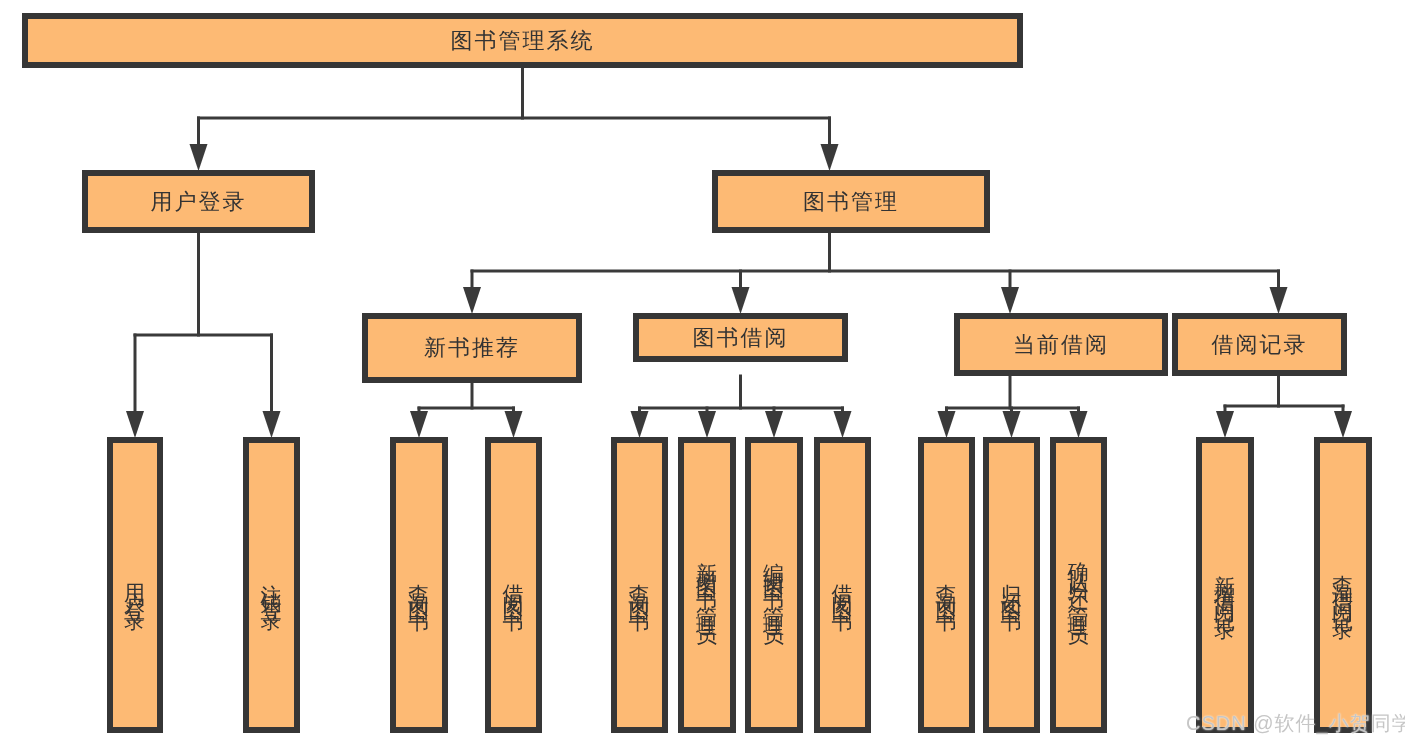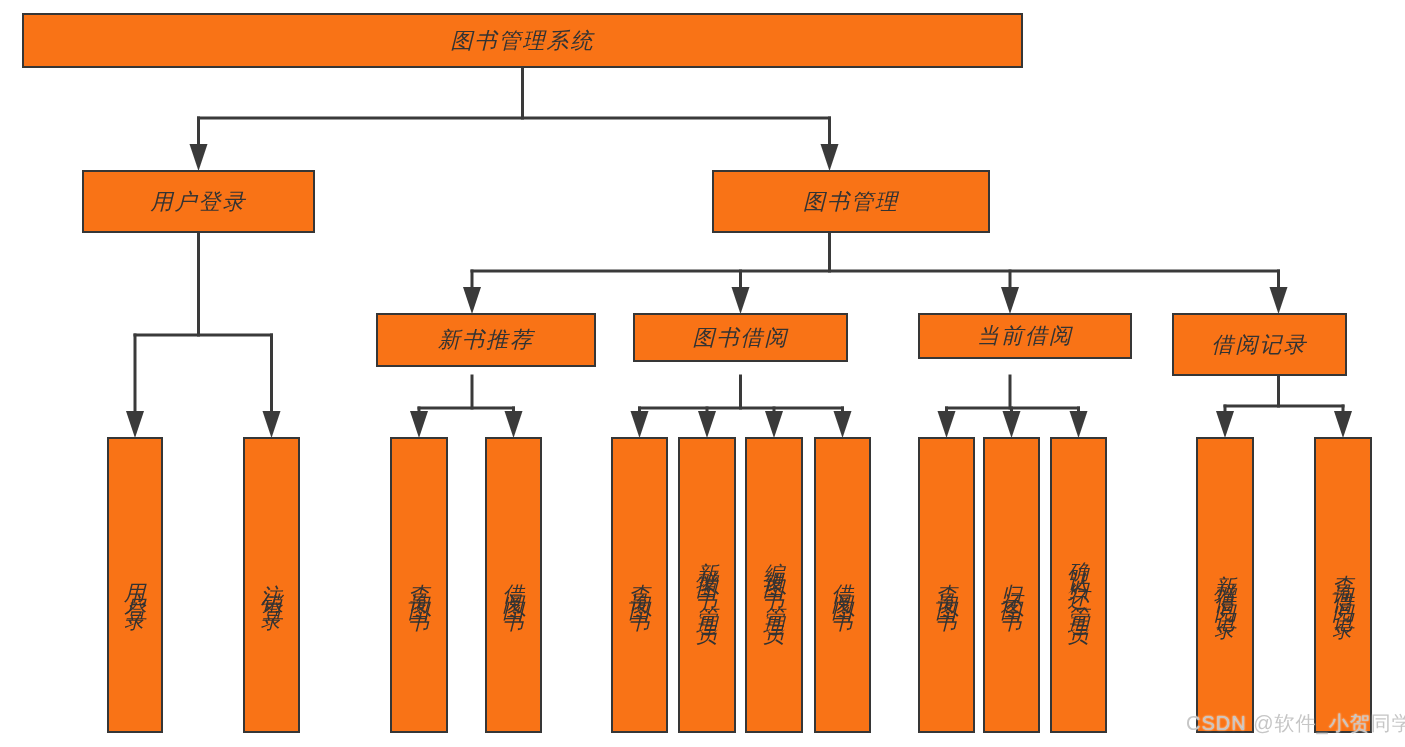--- a/index.html
+++ b/index.html
@@ -12,27 +12,26 @@
     overflow: hidden;
   }
   #connectors {
     position: absolute;
     left: 0; top: 0;
     width: 1405px; height: 747px;
   }
   .node {
     position: absolute;
     box-sizing: border-box;
-    background: #f97316;
-    border: 2px solid #0369a1;
+    background: #fdba74;
+    border: 6px solid #0369a1;
     display: flex;
     align-items: center;
     justify-content: center;
     color: #333333;
-    font-style: italic;
   }
   .node.h span {
     font-size: 22px;
     letter-spacing: 2px;
     white-space: nowrap;
   }
   .node.v span {
     writing-mode: vertical-rl;
     text-orientation: mixed;
     font-size: 21px;
@@ -114,27 +113,27 @@
   <div class="watermark">CSDN @软件_小贺同学</div>
 <div class="node h" style="left: 22px; top: 13px; width: 1001px; height: 55px; border-color: rgb(54, 54, 54); color: rgb(51, 51, 51);">
       <span>图书管理系统</span>
     </div>
     <div class="node h" style="left: 82px; top: 170px; width: 233px; height: 63px; border-color: rgb(54, 54, 54); color: rgb(51, 51, 51);">
       <span>用户登录</span>
     </div>
     <div class="node h" style="left: 712px; top: 170px; width: 278px; height: 63px; border-color: rgb(54, 54, 54); color: rgb(51, 51, 51);">
       <span>图书管理</span>
     </div>
-    <div class="node h" style="left: 376px; top: 313px; width: 220px; height: 54px; border-color: rgb(54, 54, 54); color: rgb(51, 51, 51);">
+    <div class="node h" style="left: 362px; top: 313px; width: 220px; height: 70px; border-color: rgb(54, 54, 54); color: rgb(51, 51, 51);">
       <span>新书推荐</span>
     </div>
     <div class="node h" style="left: 633px; top: 313px; width: 215px; height: 49px; border-color: rgb(54, 54, 54); color: rgb(51, 51, 51);">
       <span>图书借阅</span>
     </div>
-    <div class="node h" style="left: 918px; top: 313px; width: 214px; height: 46px; border-color: rgb(54, 54, 54); color: rgb(51, 51, 51);">
+    <div class="node h" style="left: 954px; top: 313px; width: 214px; height: 63px; border-color: rgb(54, 54, 54); color: rgb(51, 51, 51);">
       <span>当前借阅</span>
     </div>
     <div class="node h" style="left: 1172px; top: 313px; width: 175px; height: 63px; border-color: rgb(54, 54, 54); color: rgb(51, 51, 51);">
       <span>借阅记录</span>
     </div>
     <div class="node v" style="left: 107px; top: 437px; width: 56px; height: 296px; border-color: rgb(54, 54, 54); color: rgb(51, 51, 51);">
       <span>用户登录</span>
     </div>
     <div class="node v" style="left: 243px; top: 437px; width: 57px; height: 296px; border-color: rgb(54, 54, 54); color: rgb(51, 51, 51);">
       <span>注销登录</span>

